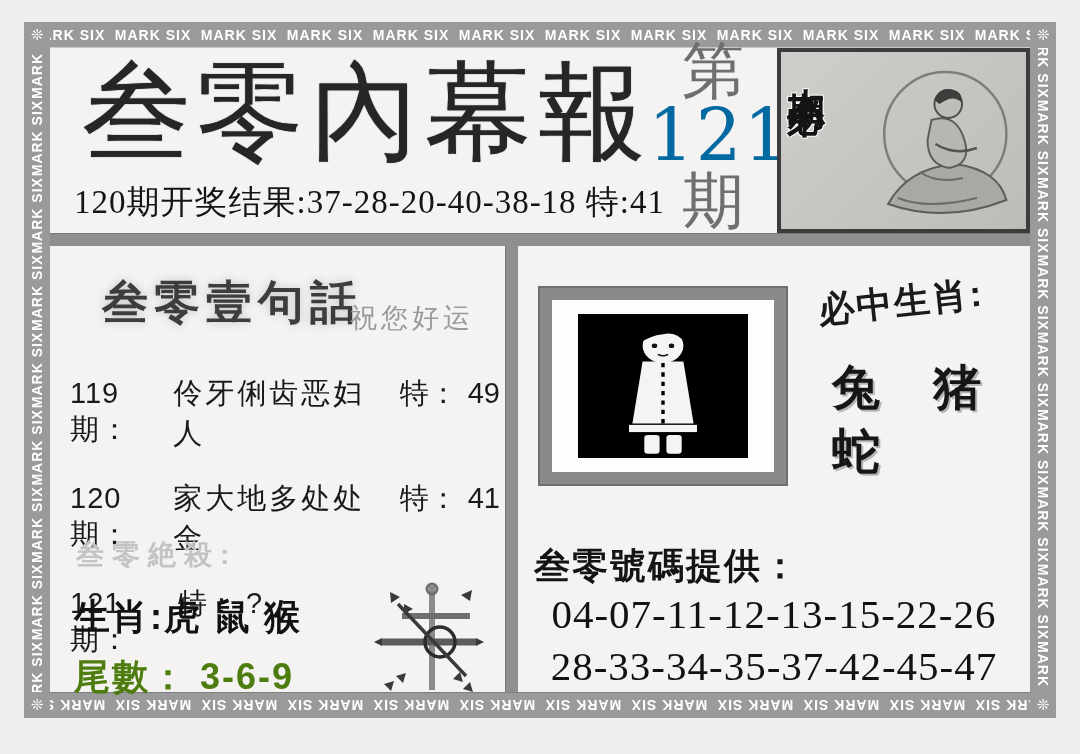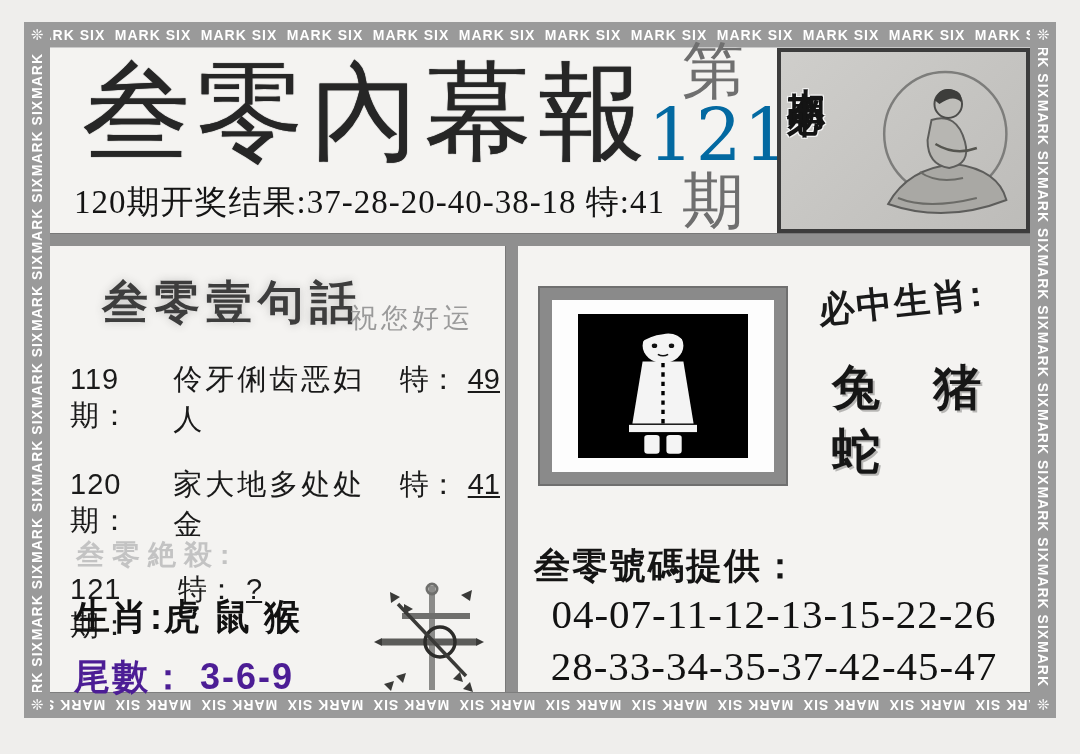--- a/index.html
+++ b/index.html
@@ -80,33 +80,33 @@
   .divider-v { position: absolute; left: 455px; top: 198px; width: 13px; height: 446px; background: #8f8f8f; border-left: 1px solid #787878; }
 
   
   .lp-heading {
     position: absolute; left: 52px; top: 212px;
     font-size: 46px; font-weight: 700; color: #3d3d3d; letter-spacing: 6px;
     text-shadow: 0 0 8px rgba(60,60,60,.25);
     margin-top: 12px;
   }
   .lp-greeting { position: absolute; left: 300px; top: 252px; font-size: 27px; color: #9a9a9a; letter-spacing: 4px; }
-  .lp-rows { position: absolute; left: 20px; top: 312px; width: 430px; }
+  .lp-rows { position: absolute; left: 20px; top: 326px; width: 430px; }
   .lp-row { display: flex; align-items: baseline; font-size: 29px; color: #1a1a1a; margin-bottom: 25px; }
   .lp-row-issue { width: 104px; letter-spacing: 1px; }
   .lp-row-phrase { width: 224px; letter-spacing: 3px; }
   .lp-row-special-label { margin-left: 4px; }
-  .lp-row-special { margin-left: 10px; text-decoration: underline; }
+  .lp-row-special { margin-left: 10px; }
 
   .kill-heading {
     position: absolute; left: 26px; top: 488px;
     font-size: 28px; font-weight: 700; color: #c3c3c3; letter-spacing: 8px;
   }
   .kill-zodiac { position: absolute; left: 24px; top: 545px; font-size: 36px; font-weight: 900; color: #111; letter-spacing: 2px; }
-  .kill-tail   { position: absolute; left: 24px; top: 605px; font-size: 36px; font-weight: 900; color: #4c1d95; letter-spacing: 2px; text-align: center; }
+  .kill-tail   { position: absolute; left: 24px; top: 605px; font-size: 36px; font-weight: 900; color: #4d7c0f; letter-spacing: 2px; text-align: center; }
   .kill-symbol { position: absolute; left: 318px; top: 528px; width: 120px; height: 120px; }
 
   
   .photo-frame {
     position: absolute; left: 488px; top: 238px; width: 250px; height: 200px;
     background: #8a8a8a; border: 2px solid #6f6f6f;
     padding: 12px; 
   }
   .photo-mat { width: 100%; height: 100%; background: #fdfdfd; padding: 14px 26px; }
   .photo-inner { width: 100%; height: 100%; background: #000; }

